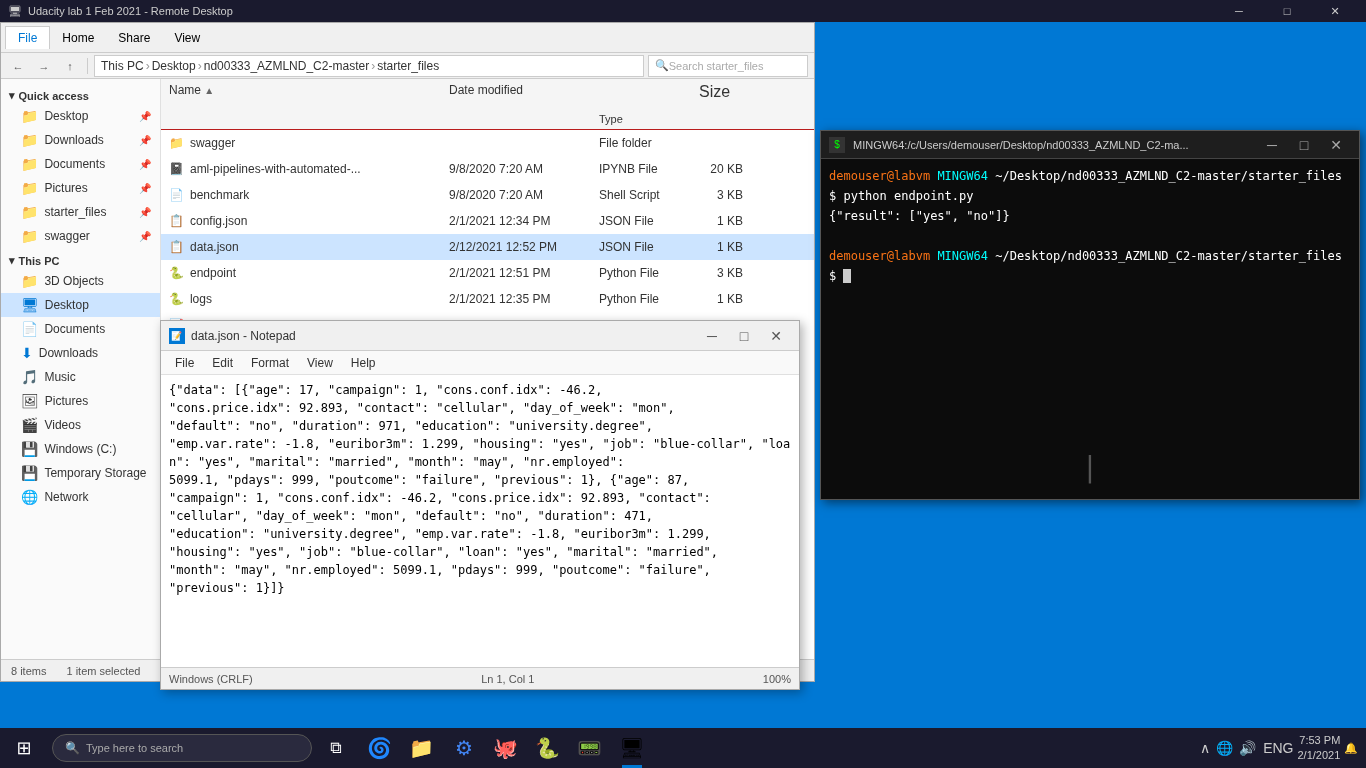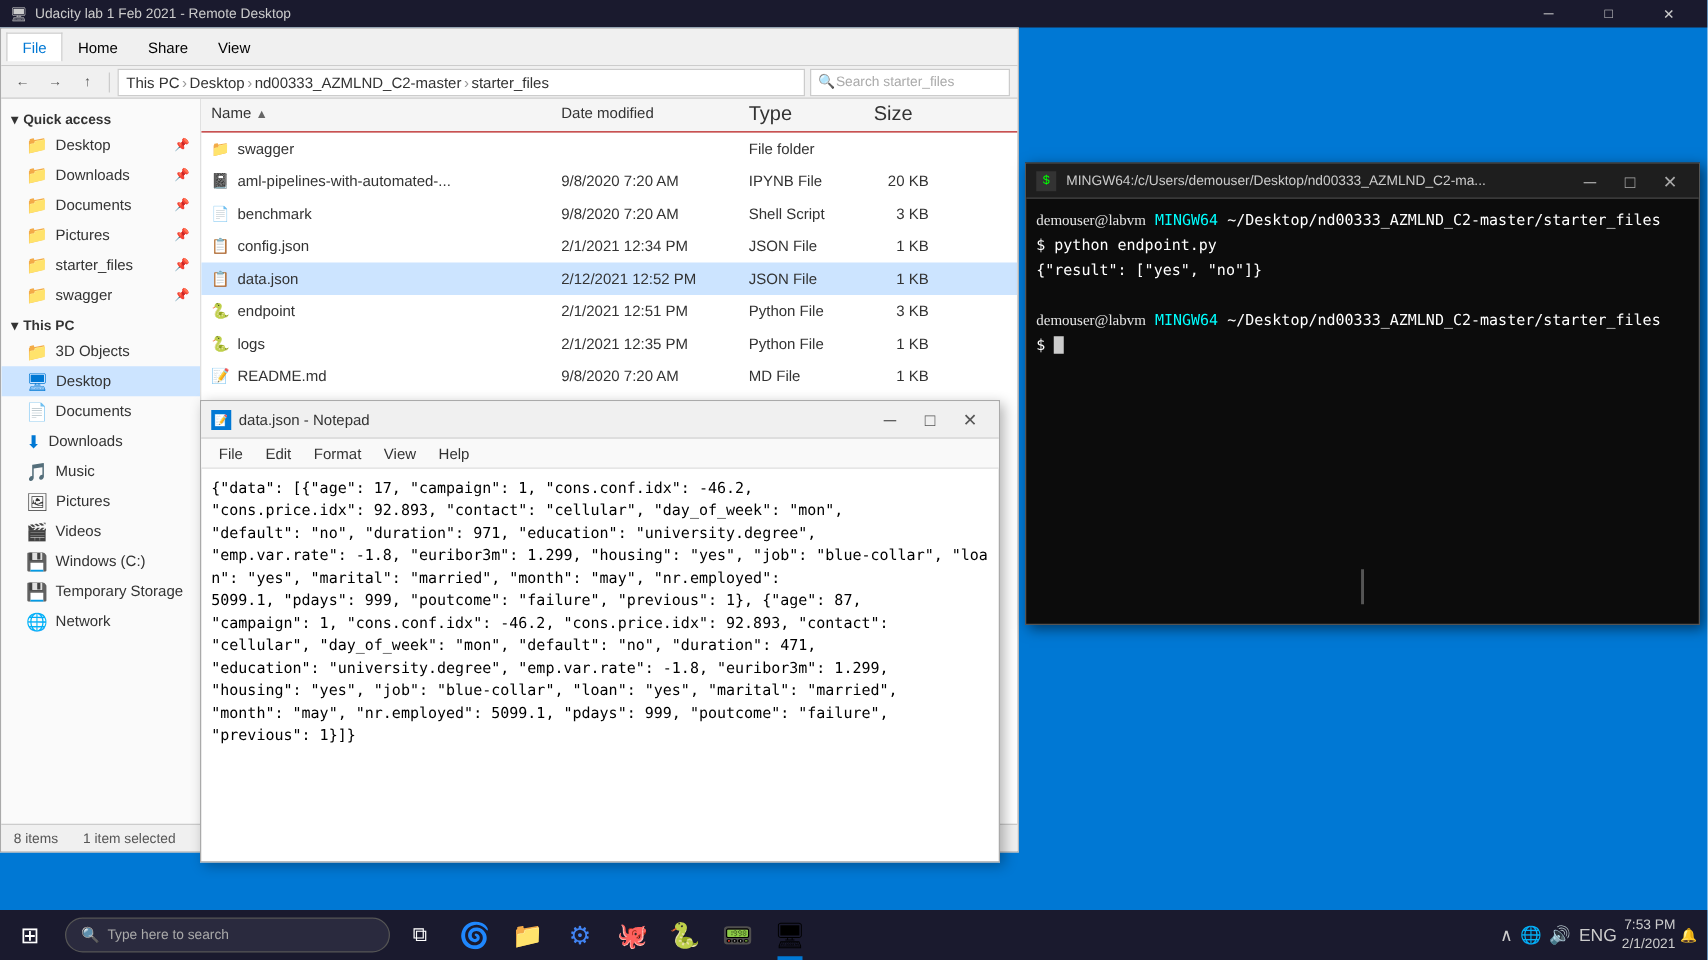--- a/index.html
+++ b/index.html
@@ -147,21 +147,21 @@
     .file-list-header {
       display: flex;
       background: #f5f5f5;
       border-bottom: 1px solid #b91c1c;
       padding: 4px 0;
       position: sticky;
       top: 0;
     }
     .col-name { width: 280px; padding: 0 8px; font-size: 12px; font-weight: 500; color: #333; }
     .col-date { width: 150px; padding: 0 8px; font-size: 12px; font-weight: 500; color: #333; }
-    .col-type { width: 100px; padding: 0 8px; font-size: 16px; font-weight: 500; color: #333; }
+    .col-type { width: 100px; padding: 0 8px; font-size: 11px; font-weight: 500; color: #333; margin-top: 30px; }
     .col-size { width: 60px; padding: 0 8px; font-size: 16px; font-weight: 500; color: #333; }
 
     .file-row {
       display: flex;
       align-items: center;
       padding: 2px 0;
       height: 26px;
       cursor: pointer;
     }
     .file-row.selected { background: #cce4ff; }
@@ -266,21 +266,21 @@
     .terminal-body {
       flex: 1;
       padding: 8px;
       font-family: Consolas, monospace;
       font-size: 12px;
       color: #ccc;
       overflow-y: auto;
       line-height: 1.5;
     }
     .term-line { margin-bottom: 2px; }
-    .term-green { color: #e5e5e5; font-family: Liberation Serif, serif; }
+    .term-green { color: #f97316; }
     .term-cyan { color: #00ffff; }
     .term-white { color: #ffffff; }
     .term-cursor { display: inline-block; width: 8px; height: 14px; background: #ccc; vertical-align: text-bottom; }
 
     
     .taskbar {
       position: absolute;
       bottom: 0;
       left: 0;
       width: 1366px;
@@ -603,20 +603,25 @@
 "cons.price.idx": 92.893, "contact": "cellular", "day_of_week": "mon",
 "default": "no", "duration": 971, "education": "university.degree",
 "emp.var.rate": -1.8, "euribor3m": 1.299, "housing": "yes", "job": "blue-collar", "loan": "yes", "marital": "married", "month": "may", "nr.employed":
 5099.1, "pdays": 999, "poutcome": "failure", "previous": 1}, {"age": 87,
 "campaign": 1, "cons.conf.idx": -46.2, "cons.price.idx": 92.893, "contact":
 "cellular", "day_of_week": "mon", "default": "no", "duration": 471,
 "education": "university.degree", "emp.var.rate": -1.8, "euribor3m": 1.299,
 "housing": "yes", "job": "blue-collar", "loan": "yes", "marital": "married",
 "month": "may", "nr.employed": 5099.1, "pdays": 999, "poutcome": "failure",
 "previous": 1}]}</div>
+  <div class="notepad-statusbar">
+    <span>Windows (CRLF)</span>
+    <span>Ln 1, Col 1</span>
+    <span>100%</span>
+  </div>
 </div>
 
 <div class="terminal">
   <div class="terminal-titlebar">
     <div class="terminal-titlebar-left">
       <div class="terminal-icon">$</div>
       <span>MINGW64:/c/Users/demouser/Desktop/nd00333_AZMLND_C2-ma...</span>
     </div>
     <div class="terminal-controls">
       <div class="terminal-btn">─</div>

